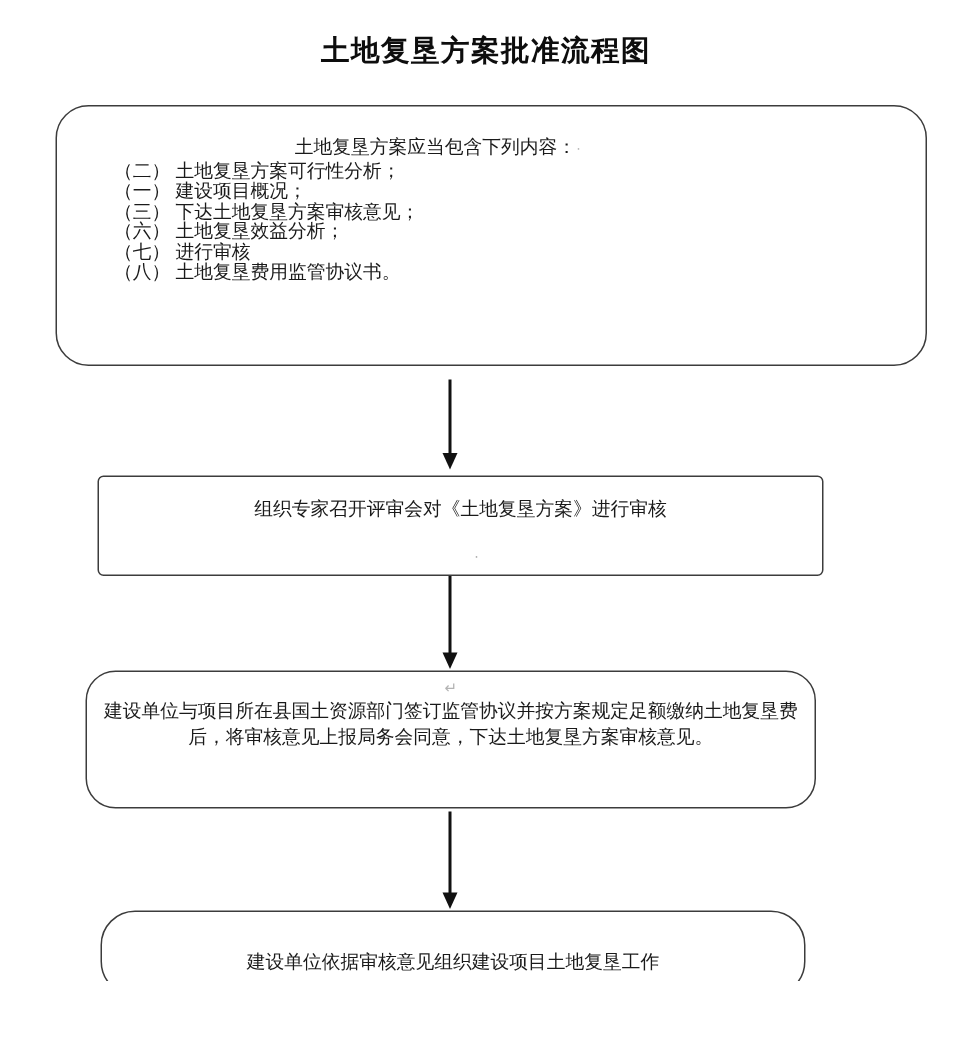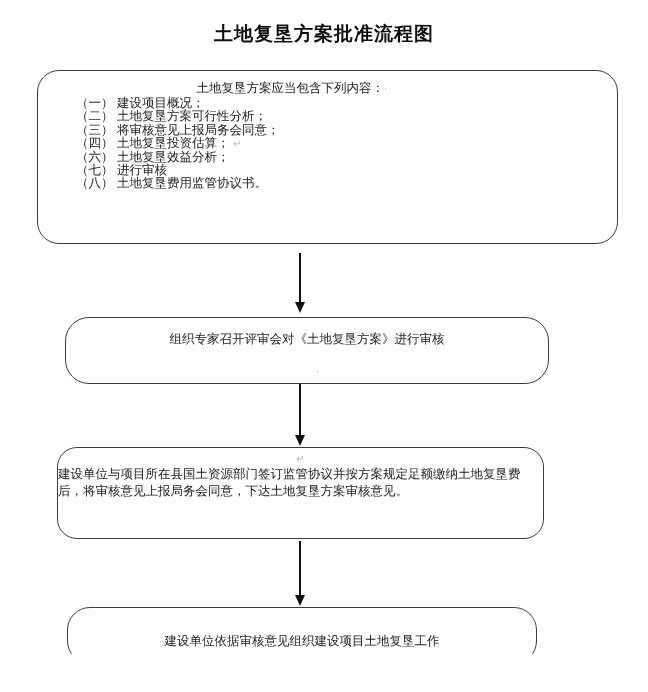--- a/index.html
+++ b/index.html
@@ -34,54 +34,54 @@
     background: #ffffff;
   }
   #contents-box {
     left: 37px;
     top: 70px;
     width: 581px;
     height: 174px;
     border-radius: 22px;
   }
   #contents-box .heading {
-    margin-top: 10px;
+    margin-top: 20px;
     width: 508px;
     text-align: center;
     font-size: 12.5px;
     line-height: 14px;
   }
   #contents-box .list {
     margin: 1px 0 0 38px;
     font-size: 12.5px;
     line-height: 13.4px;
     white-space: nowrap;
   }
   #review-box {
     left: 65px;
     top: 317px;
     width: 484px;
     height: 67px;
-    border-radius: 24px;
+    border-radius: 4px;
   }
   #review-box .boxtext {
     padding-top: 13px;
     text-align: center;
     font-size: 12.5px;
   }
   #agreement-box {
     left: 57px;
     top: 447px;
     width: 487px;
     height: 92px;
     border-radius: 20px;
   }
   #agreement-box .boxtext {
     padding-top: 1px;
-    text-align: left;
+    text-align: center;
     font-size: 12.5px;
     line-height: 16.5px;
   }
   #implementation-box {
     left: 67px;
     top: 607px;
     width: 470px;
     height: 57px;
     border-radius: 23px;
   }
@@ -142,24 +142,23 @@
 </head>
 <body>
 
 <div id="page">
 
   <div class="title">土地复垦方案批准流程图</div>
 
   <div class="flowbox" id="contents-box">
     <div class="heading"><span>土地复垦方案应当包含下列内容：</span><span class="para-mark">·</span></div>
     <div class="list">
+      <div><span>（二） 土地复垦方案可行性分析；</span></div>
       <div><span>（一） 建设项目概况；</span></div>
-      <div><span>（二） 土地复垦方案可行性分析；</span></div>
-      <div><span>（三） 将审核意见上报局务会同意；</span></div>
-      <div><span>（四） 土地复垦投资估算；</span> <span class="para-mark">↵</span></div>
+      <div><span>（三） 下达土地复垦方案审核意见；</span></div>
       <div><span>（六） 土地复垦效益分析；</span></div>
       <div><span>（七） 进行审核</span></div>
       <div><span>（八） 土地复垦费用监管协议书。</span></div>
     </div>
   </div>
 
   <div class="arrow" id="arrow-1">
     <div class="shaft"></div>
     <div class="head"></div>
   </div>

